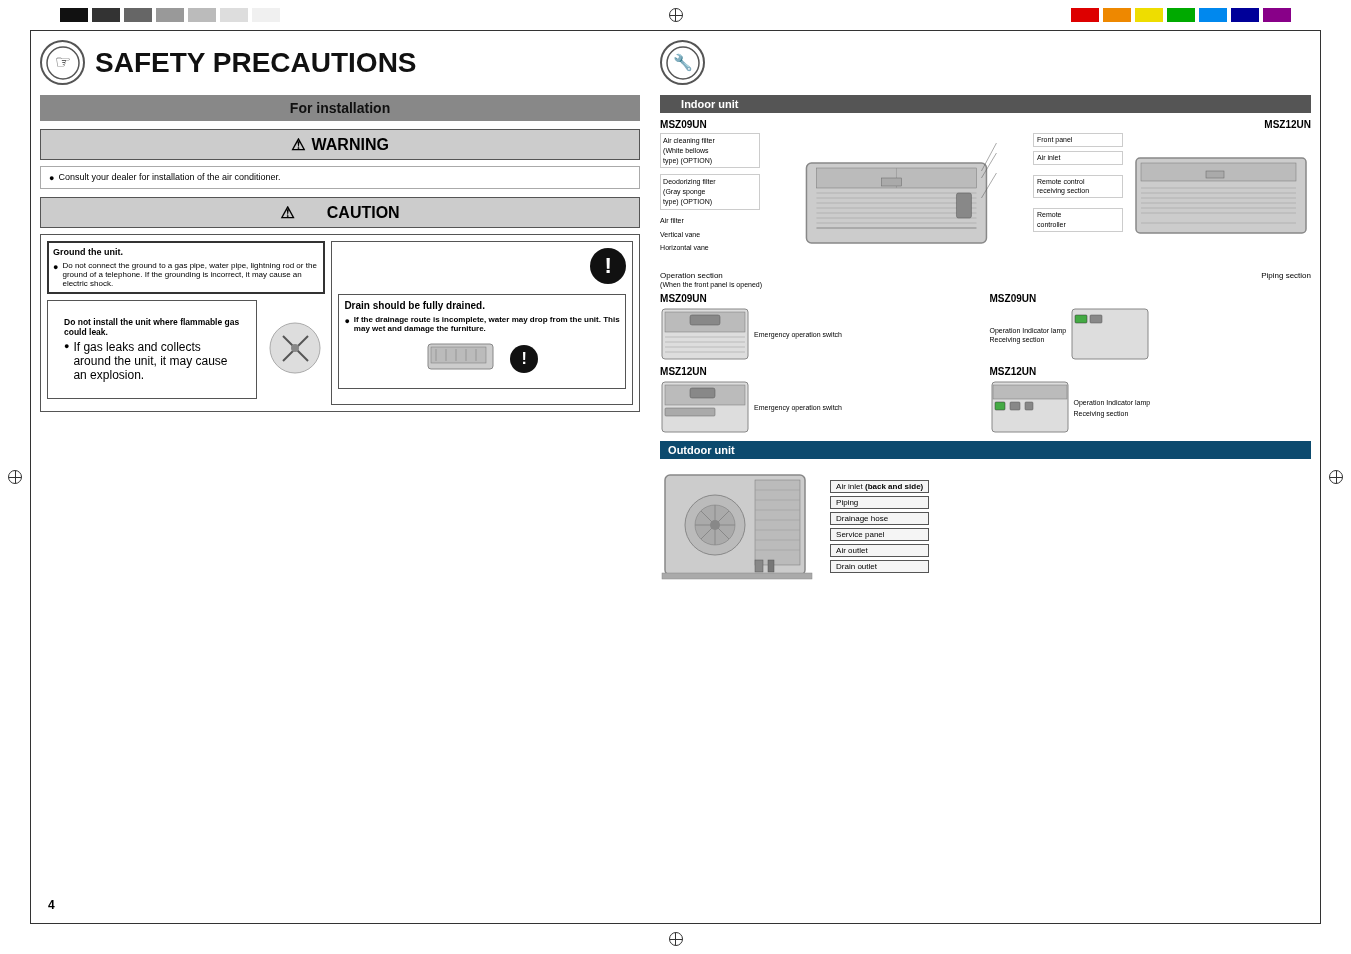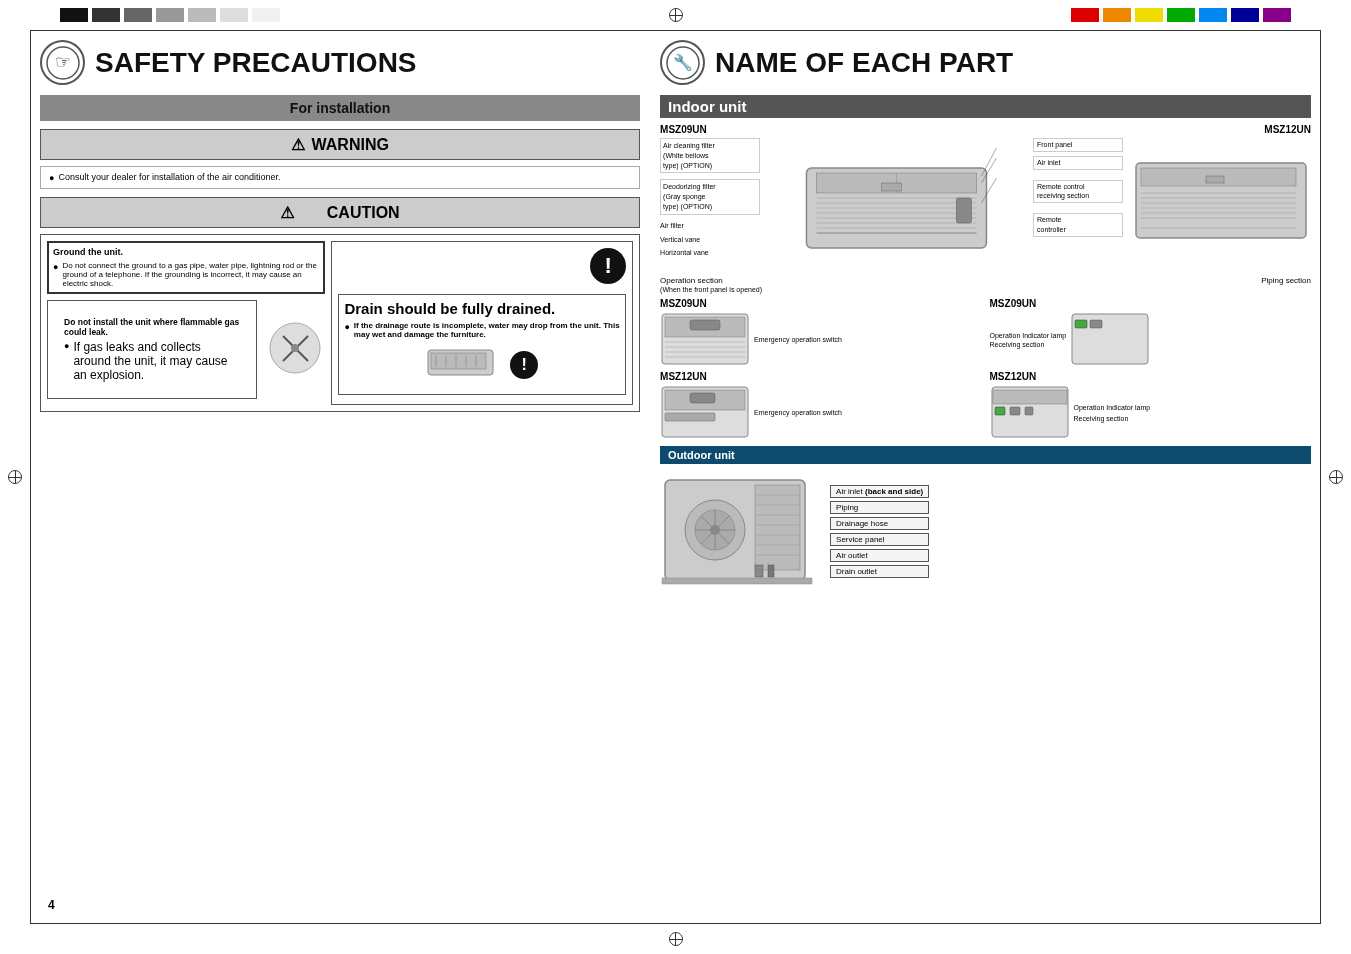--- a/index.html
+++ b/index.html
@@ -221,31 +221,31 @@
       border-radius: 50%;
       display: flex;
       align-items: center;
       justify-content: center;
       color: #fff;
       font-size: 18px;
       font-weight: bold;
     }
 
     .drain-title {
-      font-size: 15px;
+      font-size: 10px;
       font-weight: bold;
       margin-bottom: 4px;
     }
 
     
     .indoor-header {
       background: #555;
       color: #fff;
-      padding: 3px 8px;
-      font-size: 15px;
+      padding: 3px 21px;
+      font-size: 11px;
       font-weight: bold;
       margin-bottom: 6px;
     }
 
     .outdoor-header {
       background: #0c4a6e;
       color: #fff;
       padding: 3px 8px;
       font-size: 11px;
       font-weight: bold;
@@ -486,21 +486,20 @@
 
   <div class="right-col">
 
     <div class="section-header">
       <div class="section-icon">
         <svg width="36" height="36" viewBox="0 0 36 36">
           <circle cx="18" cy="18" r="16" fill="none" stroke="#555" stroke-width="1.5"></circle>
           <text x="18" y="23" text-anchor="middle" font-size="16" fill="#333">🔧</text>
         </svg>
       </div>
-      <div class="section-title">NAME OF EACH PART</div>
     </div>
 
     <div class="indoor-header">Indoor unit</div>
 
     <div style="display:flex; gap:8px; margin-bottom:6px; position:relative;">
 
       <div style="flex:1; position:relative;">
         <div class="model-label">MSZ09UN</div>
 
         <div style="display:flex; gap:4px;">

